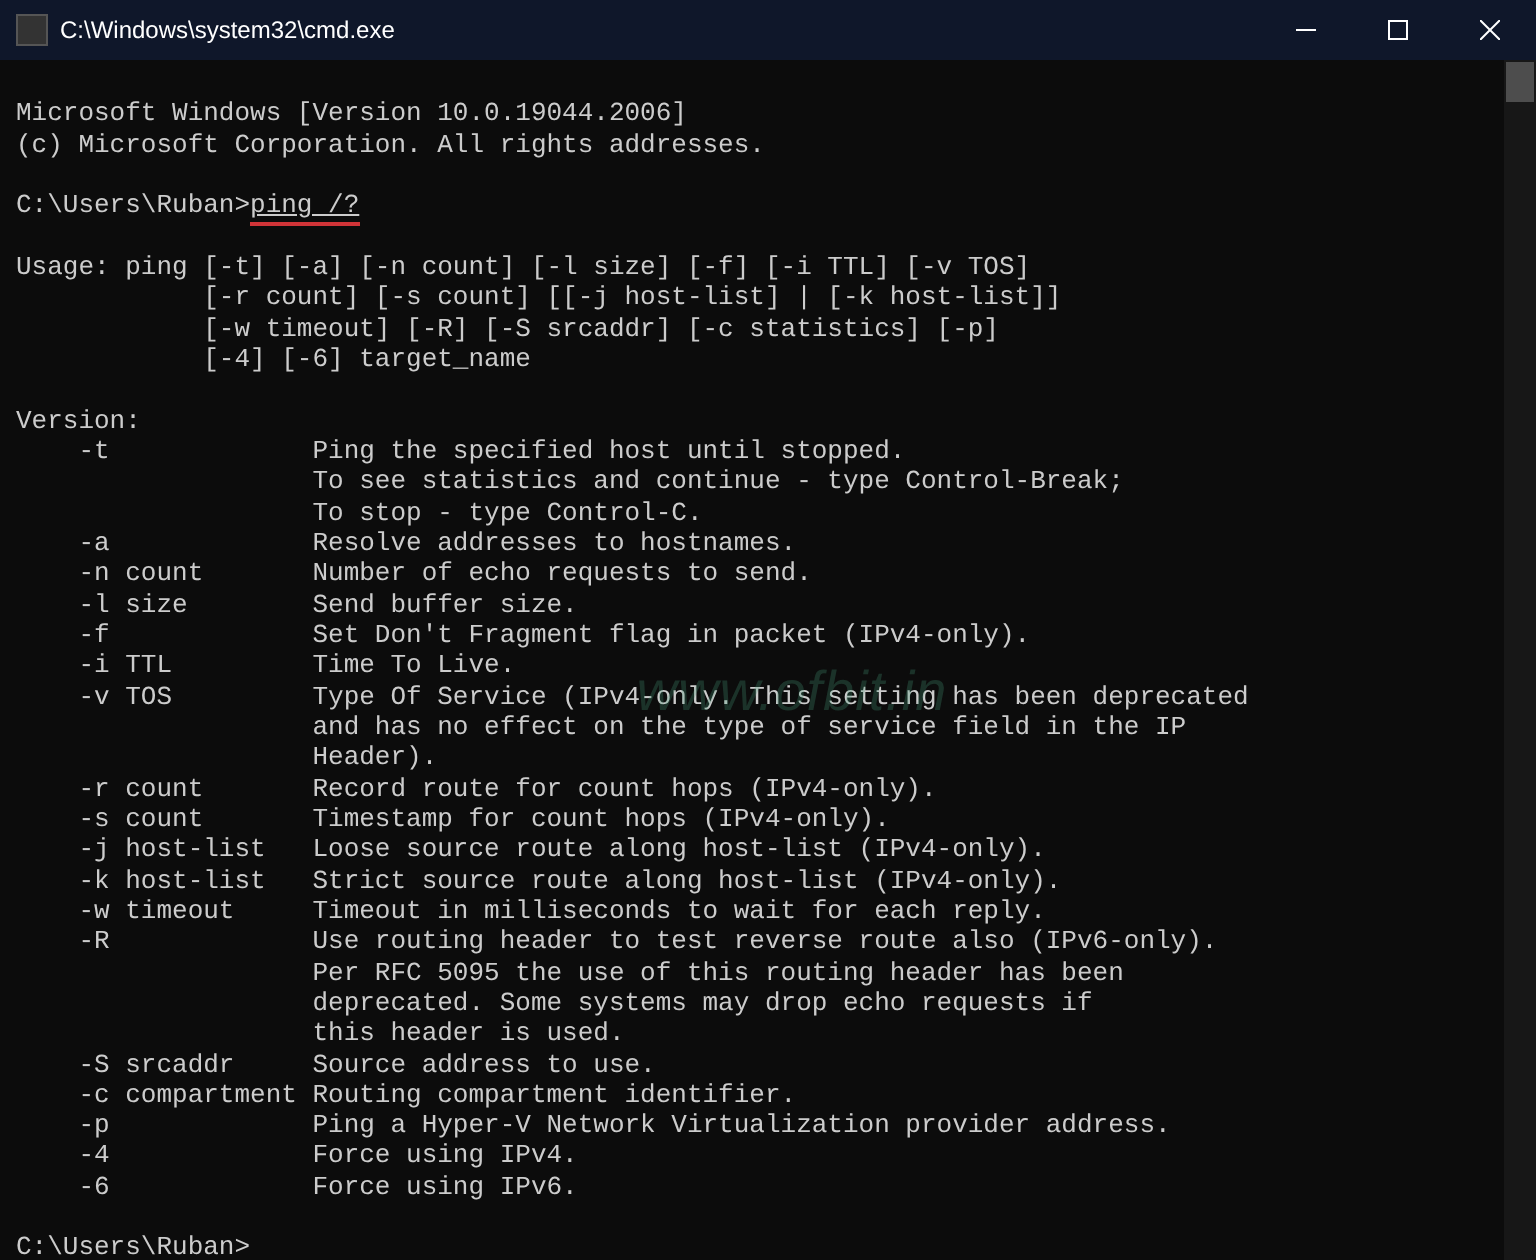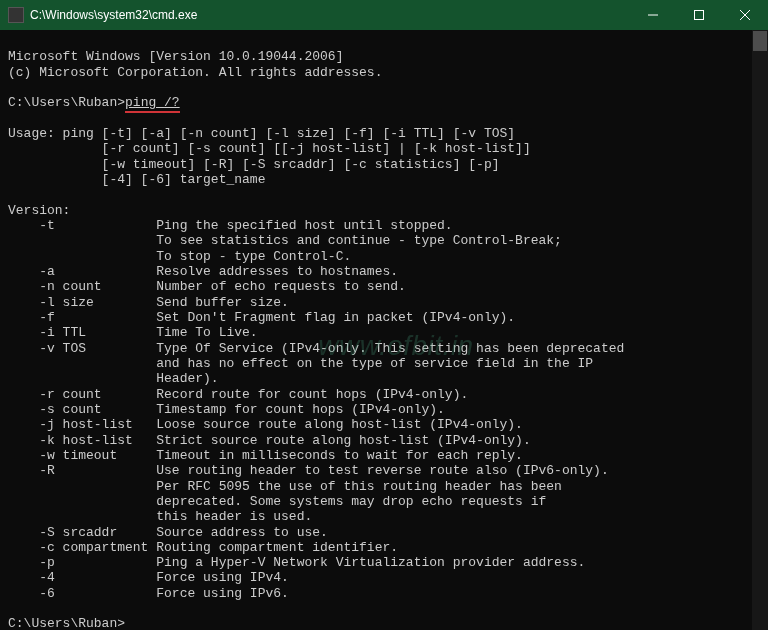--- a/index.html
+++ b/index.html
@@ -7,21 +7,21 @@
       width: 768px;
       height: 630px;
       background: #0c0c0c;
       font-family: Consolas, 'Courier New', monospace;
       font-size: 13px;
       color: #cccccc;
       overflow: hidden;
     }
     .titlebar {
       height: 30px;
-      background: #14532d;
+      background: #0f172a;
       display: flex;
       align-items: center;
       padding-left: 8px;
       color: #ffffff;
       font-family: 'Segoe UI', Arial, sans-serif;
       font-size: 12px;
     }
     .titlebar-icon {
       width: 16px;
       height: 16px;

